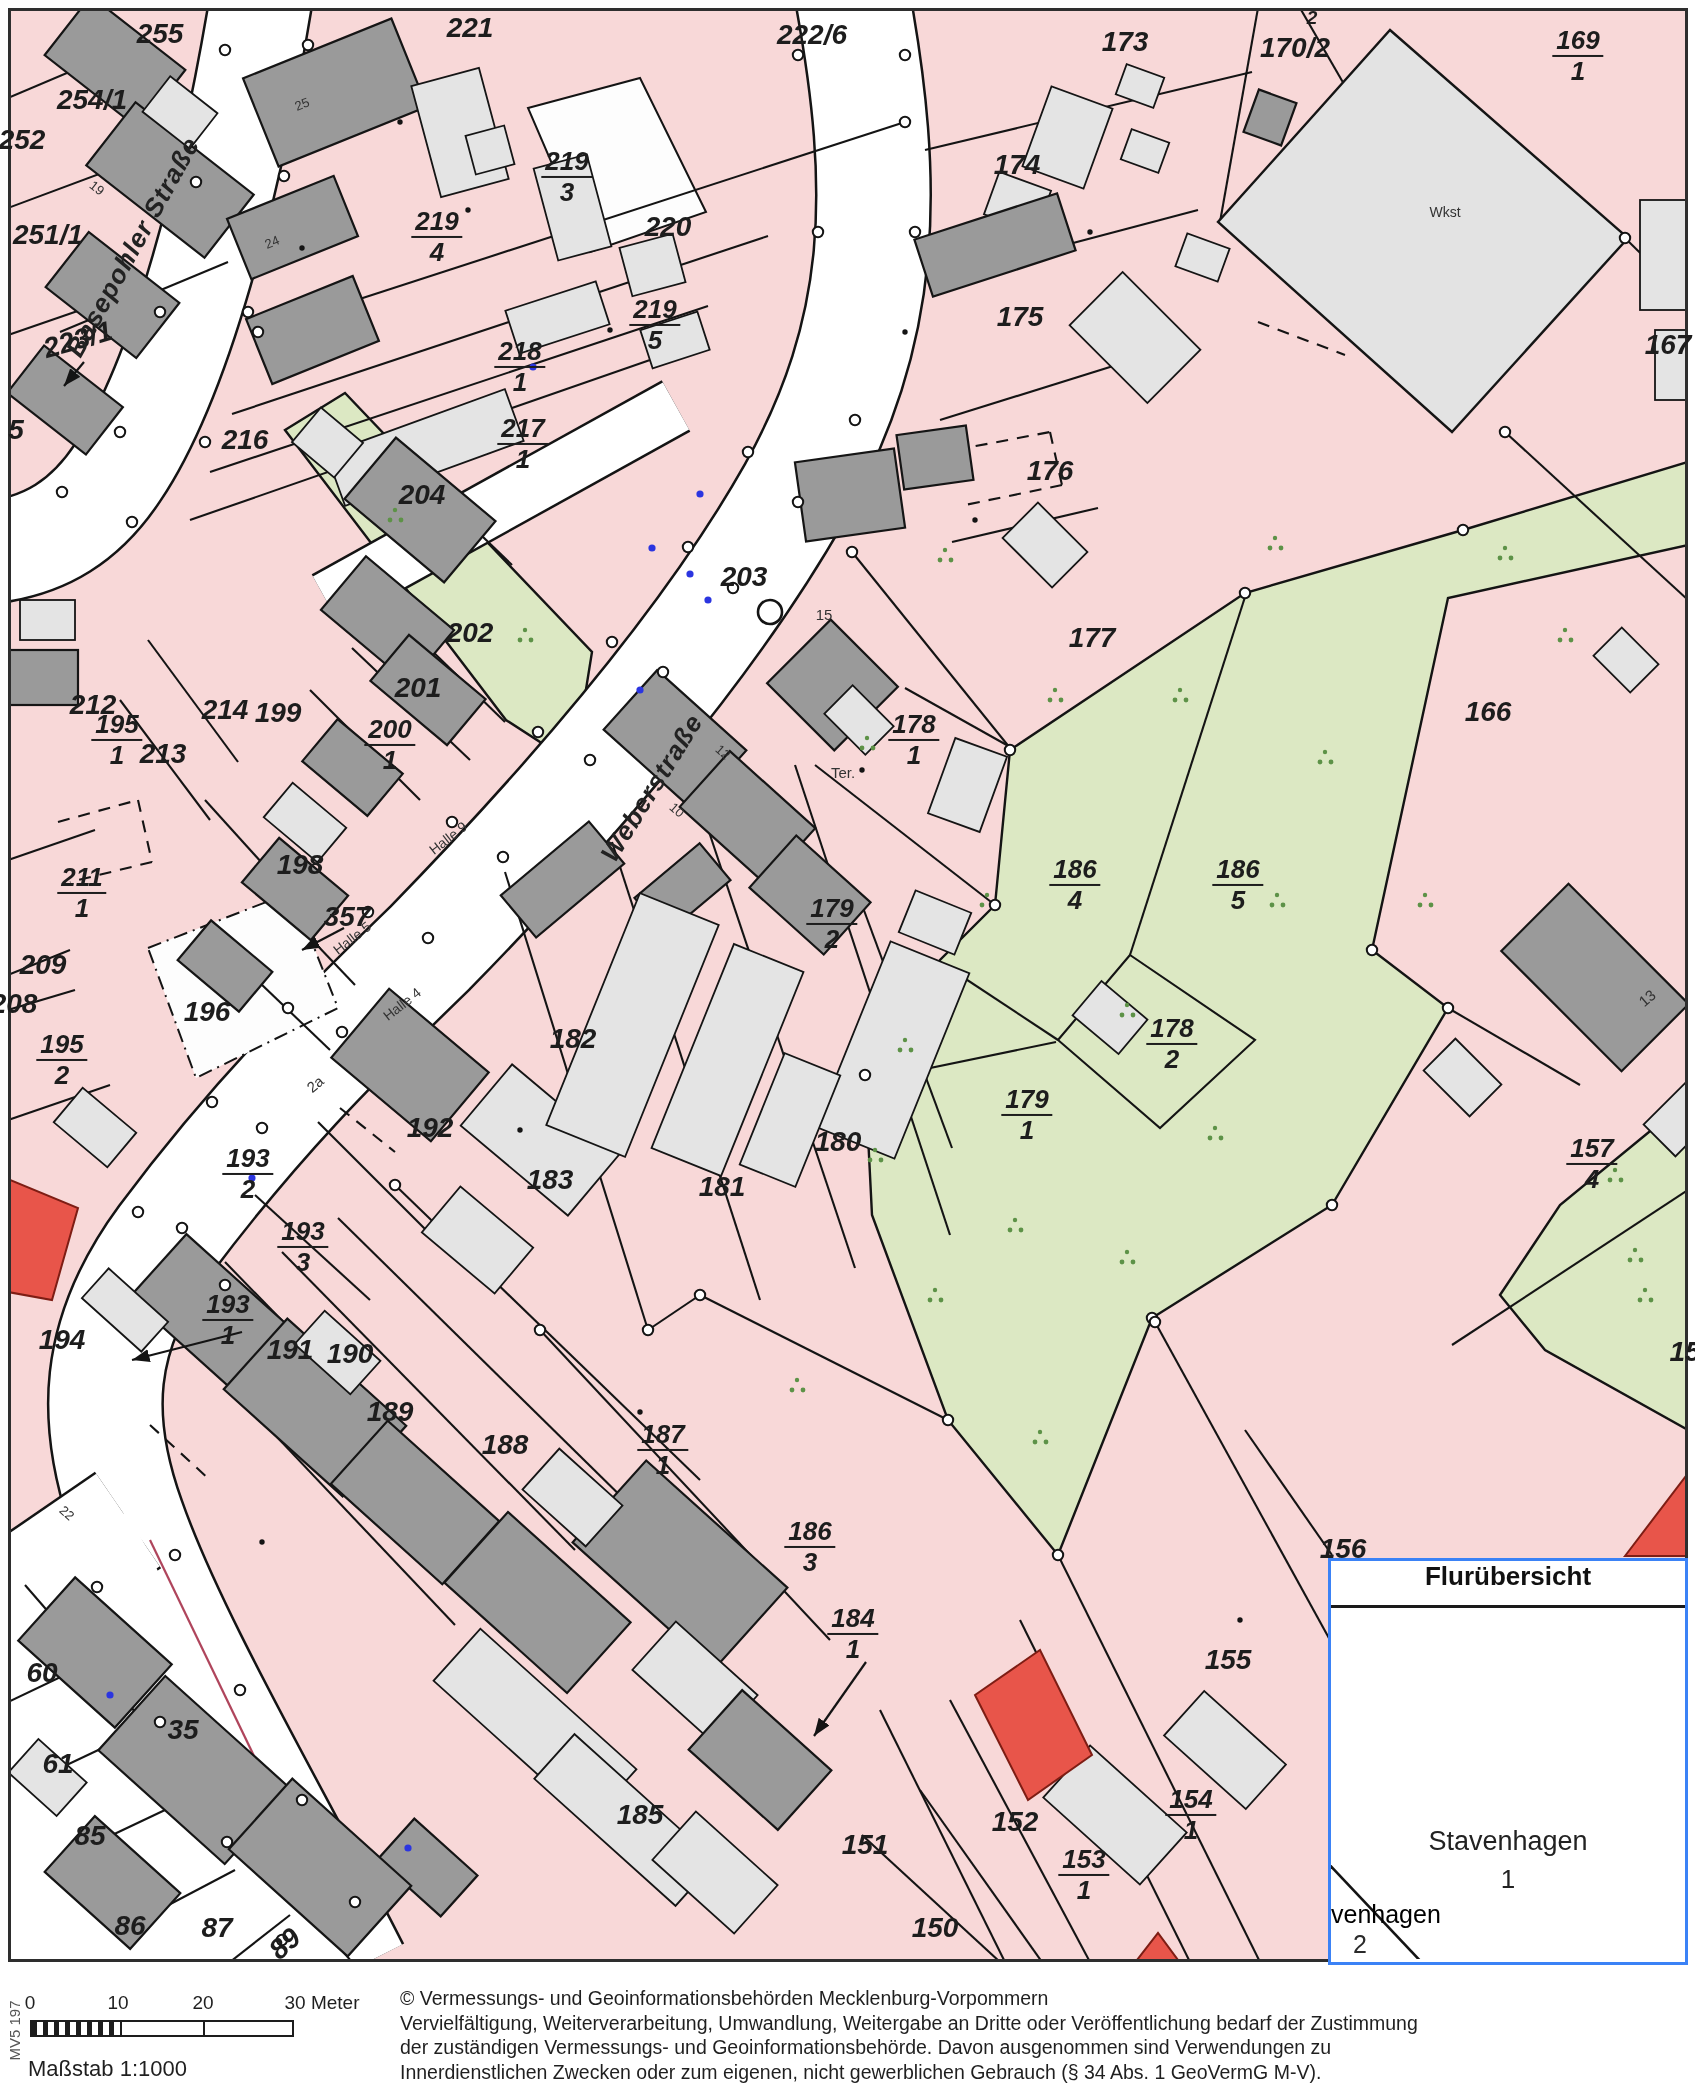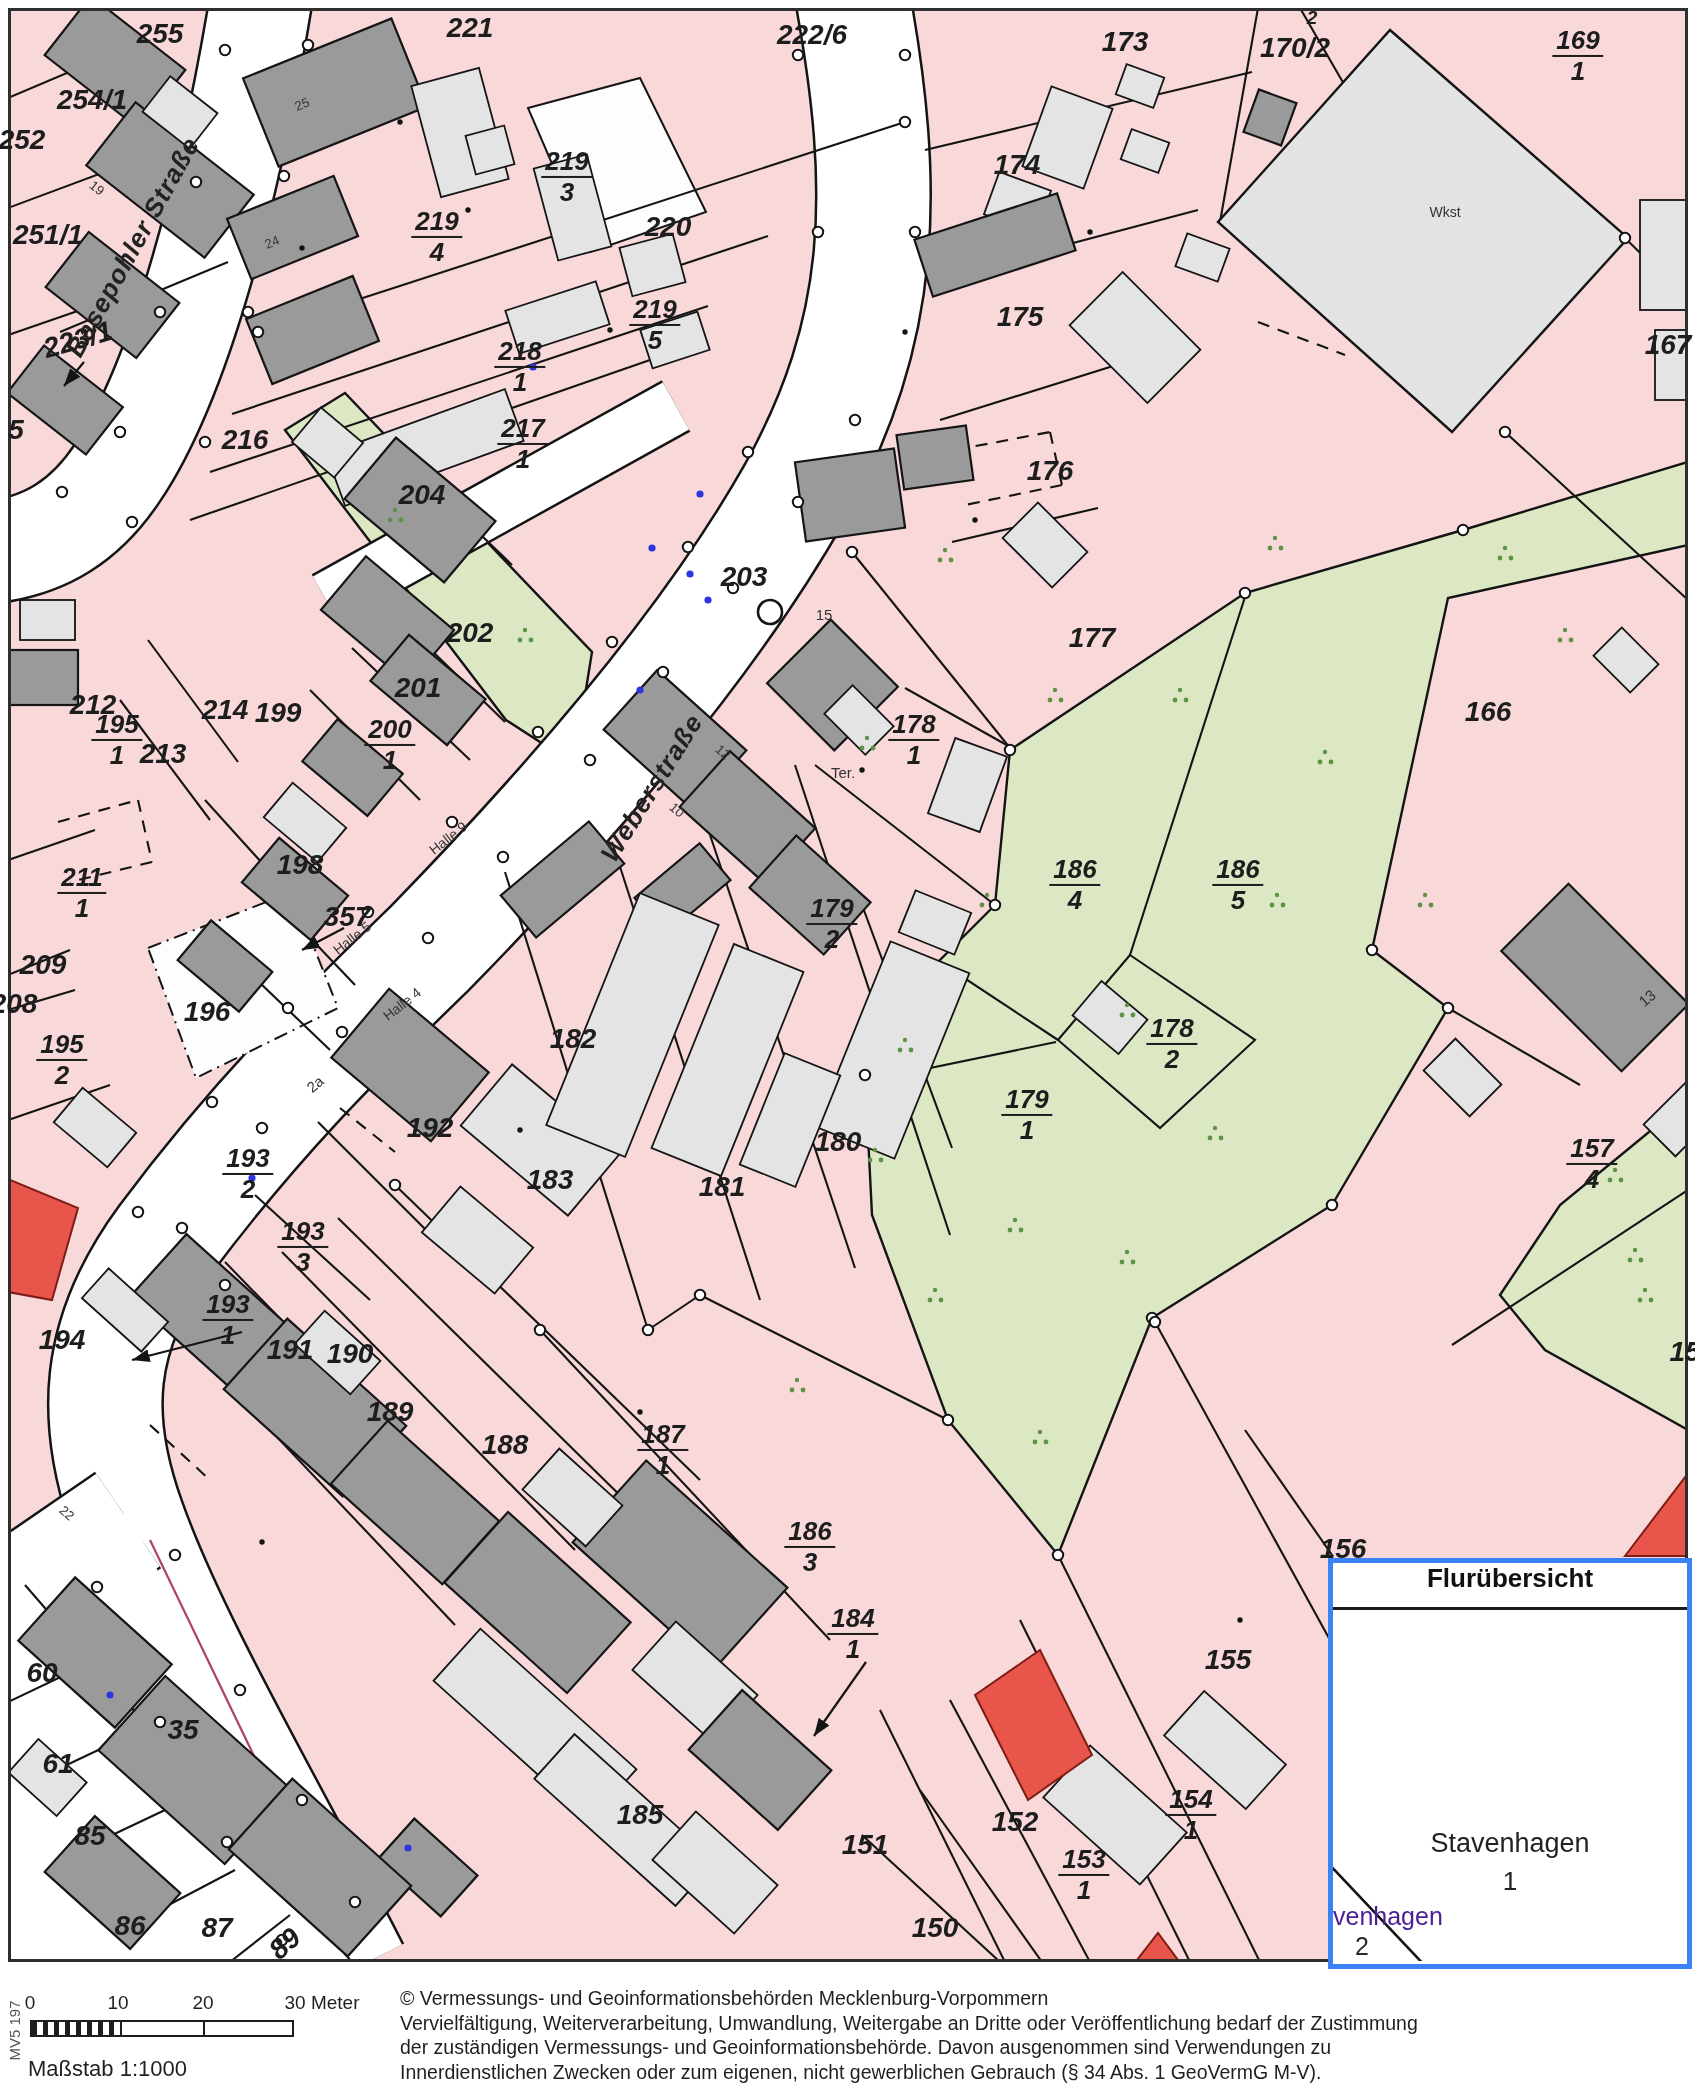--- a/index.html
+++ b/index.html
@@ -12,29 +12,29 @@
   .slbl{position:absolute;transform:translate(-50%,-50%) rotate(var(--r,0deg));
         font:italic 700 26px "Liberation Sans",sans-serif;color:#222;white-space:nowrap;letter-spacing:1px;}
   .blbl{position:absolute;transform:translate(-50%,-50%) rotate(var(--r,0deg));
         font:400 17px "Liberation Sans",sans-serif;color:#333;white-space:nowrap;}
   .frac{position:absolute;transform:translate(-50%,-50%);text-align:center;
         font:italic 600 26px "Liberation Sans",sans-serif;color:#1d1d1d;line-height:1.04;}
   .frac .num{display:block;border-bottom:2.3px solid #1d1d1d;padding:0 4px 1px;}
   .frac .den{display:block;padding-top:1px;}
   
   .inset{position:absolute;left:1328px;top:1558px;width:354px;height:401px;
-         background:#fff;border:5px solid #3b82f6;}
+         background:#fff;border:3px solid #3b82f6;}
   .inset-title{height:44px;line-height:44px;text-align:center;border-bottom:3px solid #1a1a1a;
          font:700 26px "Liberation Sans",sans-serif;color:#111;}
   .inset-body{position:relative;width:100%;height:351px;overflow:hidden;}
   .inset-place{position:absolute;top:218px;width:100%;text-align:center;
          font:400 27px "Liberation Sans",sans-serif;color:#222;}
   .inset-flur{position:absolute;top:256px;width:100%;text-align:center;
          font:400 26px "Liberation Sans",sans-serif;color:#222;}
-  .inset-clip-place{position:absolute;left:0px;top:292px;font:400 25px "Liberation Sans",sans-serif;color:#4c1d95;text-align:center;}
+  .inset-clip-place{position:absolute;left:0px;top:292px;font:400 25px "Liberation Sans",sans-serif;color:#000000;text-align:center;}
   .inset-clip-flur{position:absolute;left:22px;top:322px;font:400 25px "Liberation Sans",sans-serif;color:#2a2a2a;}
   .inset-line{position:absolute;left:0;top:0;}
   
   .footer-copy{position:absolute;left:400px;top:1986px;width:1270px;
          font:400 19.5px/24.5px "Liberation Sans",sans-serif;color:#1f1f1f;}
   .massstab{position:absolute;left:28px;top:2056px;font:400 22px "Liberation Sans",sans-serif;color:#1f1f1f;}
   .margin-code{position:absolute;left:-16px;top:2022px;transform:rotate(-90deg);
          font:400 15px "Liberation Sans",sans-serif;color:#555;}
   .scalebar{position:absolute;left:30px;top:2020px;width:260px;height:13px;border:2px solid #1d1d1d;background:#fff;}
   .scalebar .hatch{position:absolute;left:0;top:0;width:88px;height:13px;

